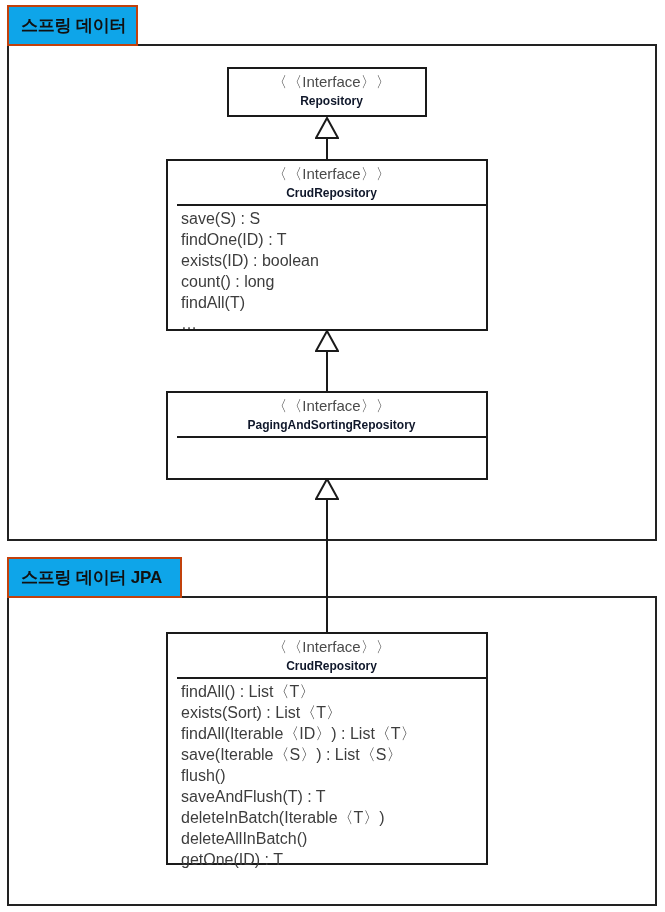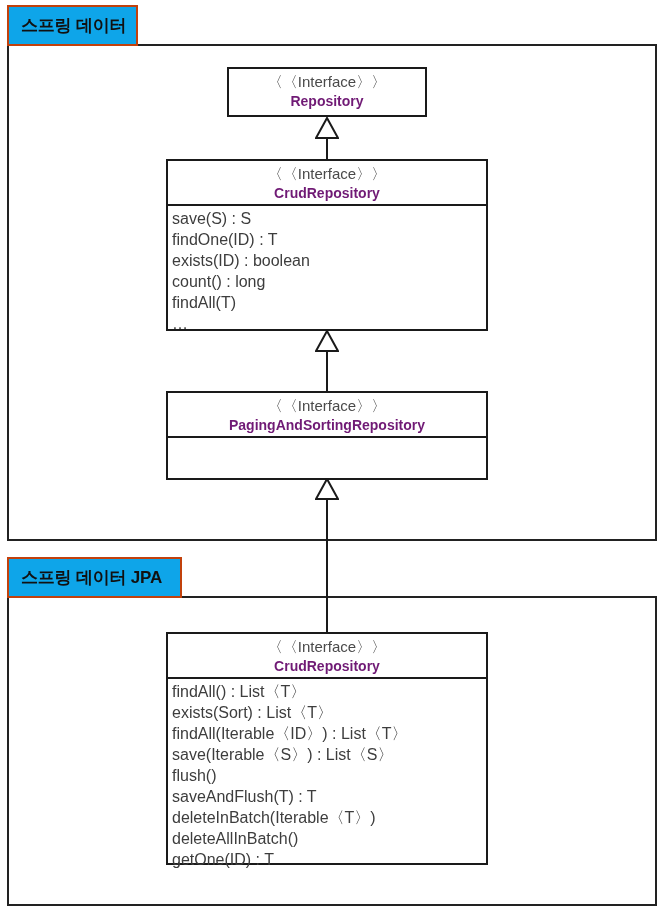--- a/index.html
+++ b/index.html
@@ -51,42 +51,43 @@
     z-index: 1;
   }
 
   
   .umlbox {
     position: absolute;
     box-sizing: border-box;
     border: 2px solid #1a1a1a;
     background: #ffffff;
     z-index: 5;
+    padding-left: 9px;
   }
   .umlbox-header {
     box-sizing: border-box;
     padding: 3px 0 4px 0;
     text-align: center;
     border-bottom: 2px solid #1a1a1a;
   }
   .umlbox-header.noborder {
     border-bottom: none;
   }
   .stereotype {
     display: block;
     font-size: 15px;
     color: #4a4a4a;
     line-height: 19px;
     white-space: nowrap;
   }
   .classname {
     display: block;
-    font-size: 14px;
+    font-size: 12px;
     font-weight: bold;
-    color: #701a75;
+    color: #0f172a;
     line-height: 21px;
     white-space: nowrap;
   }
   .umlbox-members {
     box-sizing: border-box;
     padding: 2px 0 3px 4px;
   }
   .member {
     display: block;
     font-size: 16px;

